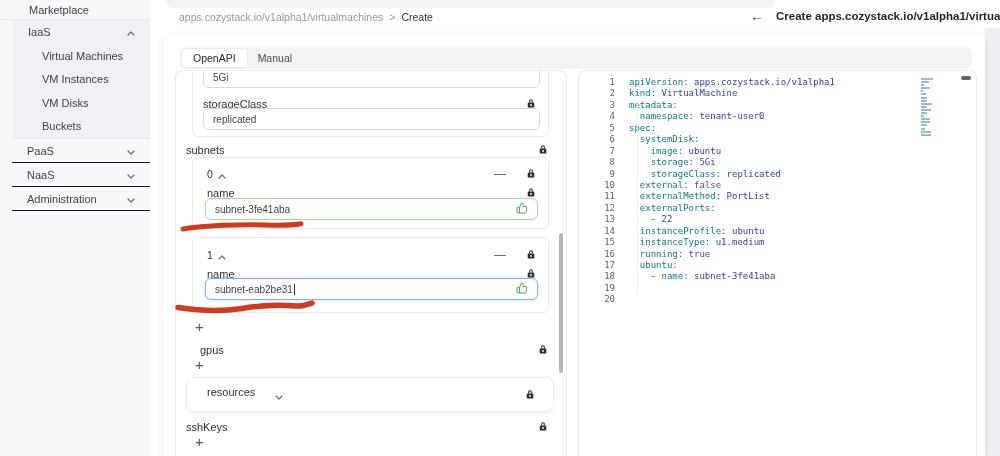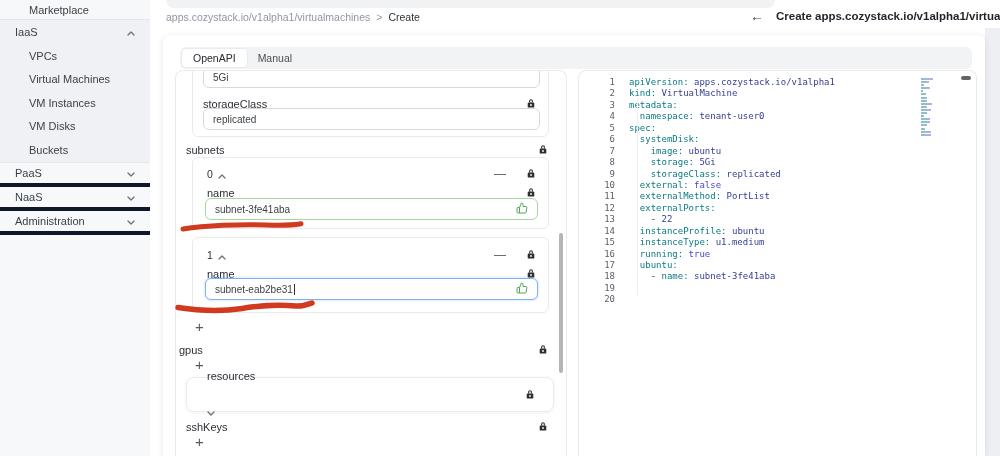--- a/index.html
+++ b/index.html
@@ -5,29 +5,29 @@
   * { box-sizing: border-box; margin: 0; padding: 0; }
   html,body { width:1000px; height:456px; }
   body {
     position: relative; overflow: hidden; background:#fff;
     font-family: "Liberation Sans", sans-serif; color:#2b2f36;
   }
   
   .sidebar { position:absolute; left:0; top:0; width:150px; height:456px; background:#f7f8fa; }
   .sb-row { display:flex; align-items:center; justify-content:space-between; font-size:11px; color:#3c4149; cursor:pointer; }
   .sb-top { height:20px; padding-left:29px; border-bottom:1px solid #e6e7ea; }
-  .sb-block { background:#f0f1f4; border-bottom:1px solid #e6e7ea; }
+  .sb-block { background:#f0f1f4; border-bottom:1px solid #e6e7ea;margin-left:13px; }
   .sb-group { height:24px; padding:0 15px; }
-  .sb-group-collapsed { height:24px; padding:0 15px; border-bottom:4px solid #0f172a; background:#f7f8fa; }
+  .sb-group-collapsed { height:24px; padding:0 15px; border-bottom:1px solid #0f172a; background:#f7f8fa;margin-left:12px; }
   .sb-leaf { height:23.5px; padding-left:29px; }
   .chev { stroke:#6b7077; stroke-width:1.3; fill:none; stroke-linecap:round; stroke-linejoin:round; }
   
   .topbar-remnant { position:absolute; left:166px; top:-9px; width:609px; height:17px; background:#f1f2f4; border-radius:8px; }
   .breadcrumb { position:absolute; left:166px; top:11px; font-size:10.5px; white-space:nowrap; }
-  .breadcrumb .bc-path { color:#9196a1; cursor:pointer; }
+  .breadcrumb .bc-path { color:#9196a1; cursor:pointer;margin-left:13px; }
   .breadcrumb .bc-sep { color:#9196a1; margin:0 6px; }
   .breadcrumb .bc-cur { color:#2f3338; }
   .drawer-header { position:absolute; left:750px; top:9px; display:flex; align-items:center; gap:12px; }
   .back-arrow { font-size:14px; color:#3a3f45; cursor:pointer; line-height:1; }
   .drawer-title { font-size:11.5px; font-weight:600; color:#1f2329; white-space:nowrap; }
   .bg-right { position:absolute; left:985px; top:28px; width:15px; height:428px; background:#edeff3; }
   
   .card { position:absolute; left:163px; top:35px; width:822px; height:421px; background:#fff;
           border-radius:8px 8px 0 0; box-shadow:0 1px 6px rgba(20,24,40,.10); }
   .tabbar { position:absolute; left:17px; top:12px; width:792px; height:22px; background:#f2f3f5;
@@ -83,23 +83,20 @@
       <span>Marketplace</span>
     </div>
     <div class="sb-block">
       <div class="sb-row sb-group">
         <span>IaaS</span>
         <span><svg width="8" height="5" viewBox="0 0 8 5" class="chev">
             <polyline points="1,4 4,1 7,4"></polyline>
           </svg></span>
       </div>
       <div class="sb-row sb-leaf">
-        <span>VPCs</span>
-      </div>
-      <div class="sb-row sb-leaf">
         <span>Virtual Machines</span>
       </div>
       <div class="sb-row sb-leaf">
         <span>VM Instances</span>
       </div>
       <div class="sb-row sb-leaf">
         <span>VM Disks</span>
       </div>
       <div class="sb-row sb-leaf">
         <span>Buckets</span>
@@ -226,32 +223,32 @@
         <span class="caret"></span>
         <span class="grow"></span>
         <span class="js-thumb"><svg width="12" height="12" viewBox="0 0 24 24">
               <path class="thumb-ic" d="M14 9V5a3 3 0 0 0-3-3l-4 9v11h11.28a2 2 0 0 0 2-1.7l1.38-9a2 2 0 0 0-2-2.3zM7 22H4a2 2 0 0 1-2-2v-7a2 2 0 0 1 2-2h3"></path>
             </svg></span>
       </div>
     </div>
 
     <div class="plus-btn" style="left:19px; top:248px;">+</div>
 
-    <div class="label-row" style="left:3px; right:18px; top:270px;gap:13px;">
+    <div class="label-row" style="left:24px; right:18px; top:270px;gap:13px;">
       <span class="fld-label">gpus</span>
       <span class="js-lock"><svg width="10" height="11" viewBox="0 0 10 11">
             <path class="lock-ic" d="M3.1 4.6 V3.1 a1.9 1.9 0 0 1 3.8 0 V4.6 h-1.1 V3.1 a0.8 0.8 0 0 0 -1.6 0 V4.6 Z"></path>
             <rect class="lock-ic" x="1.7" y="4.6" width="6.6" height="5" rx="0.9"></rect>
             <circle cx="5" cy="7" r="0.9" fill="#fff"></circle>
           </svg></span>
     </div>
     <div class="plus-btn" style="left:19px; top:286px;">+</div>
 
     <div class="resources-card">
-      <span style="display:flex;align-items:flex-start;gap:20px;flex-direction:column;">
+      <span style="display:flex;align-items:flex-start;gap:20px;">
         <span class="fld-label">resources</span>
         <span class="js-chev-down"><svg width="8" height="5" viewBox="0 0 8 5" class="chev">
               <polyline points="1,1 4,4 7,1"></polyline>
             </svg></span>
       </span>
       <span class="js-lock"><svg width="10" height="11" viewBox="0 0 10 11">
             <path class="lock-ic" d="M3.1 4.6 V3.1 a1.9 1.9 0 0 1 3.8 0 V4.6 h-1.1 V3.1 a0.8 0.8 0 0 0 -1.6 0 V4.6 Z"></path>
             <rect class="lock-ic" x="1.7" y="4.6" width="6.6" height="5" rx="0.9"></rect>
             <circle cx="5" cy="7" r="0.9" fill="#fff"></circle>
           </svg></span>

